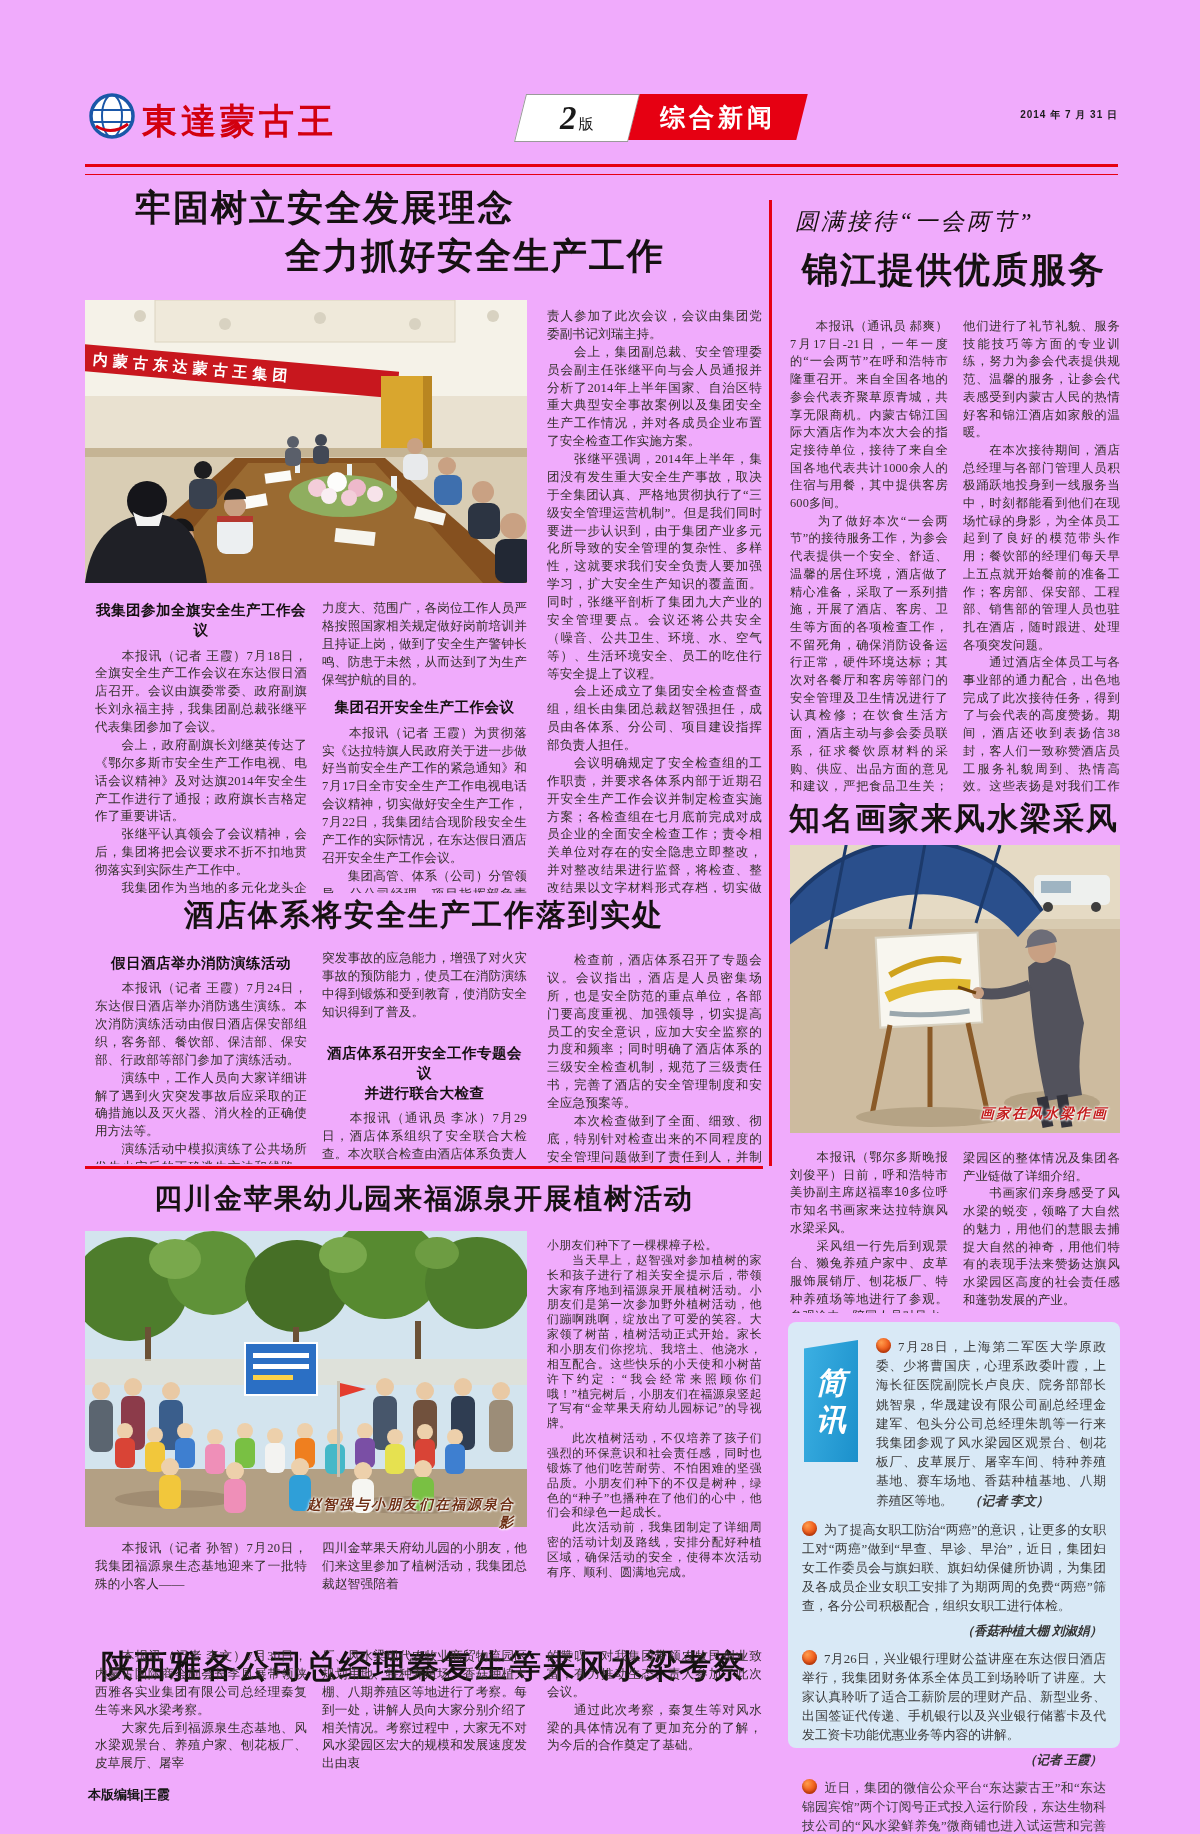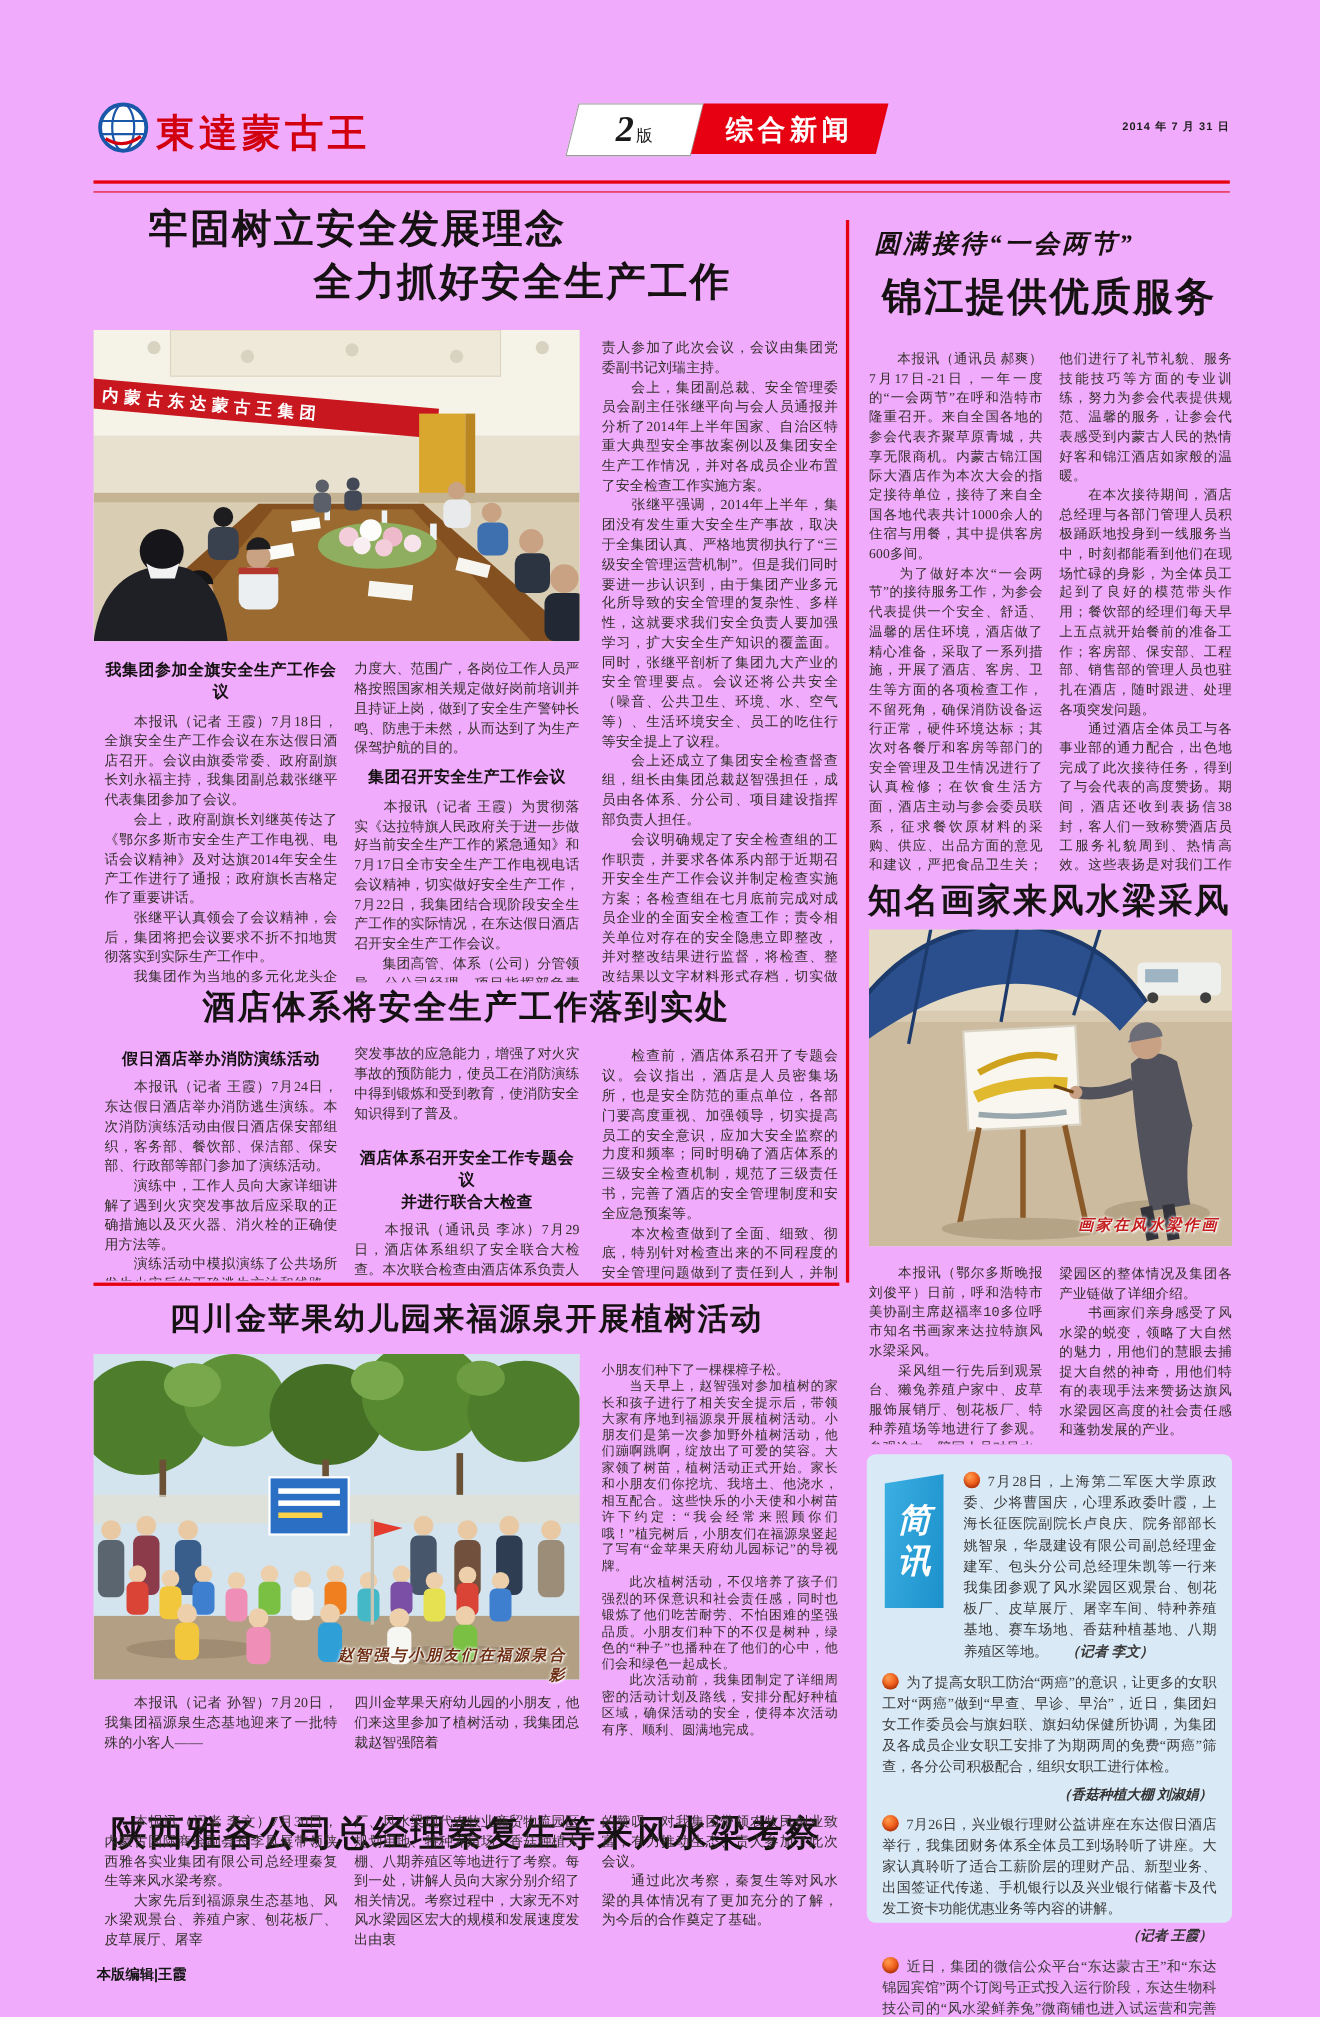--- a/index.html
+++ b/index.html
@@ -371,21 +371,21 @@
   <div class="col" style="left:322px;top:1648px;width:205px;height:128px;">
     <p class="bt">厂、风水梁现代农牧业商贸物流园区规划用地、特种养殖场、香菇种植大棚、八期养殖区等地进行了考察。每到一处，讲解人员向大家分别介绍了相关情况。考察过程中，大家无不对风水梁园区宏大的规模和发展速度发出由衷</p>
   </div>
   <div class="col" style="left:547px;top:1648px;width:215px;height:128px;">
     <p class="bt">的赞叹，对我集团带领农牧民创业致富，有力推动生态、责人参加了此次会议。
 　　通过此次考察，秦复生等对风水梁的具体情况有了更加充分的了解，为今后的合作奠定了基础。</p>
   </div>
 
   <div class="editor">本版编辑|王霞</div>
 
-  <div class="abs kai" style="left:795px;top:206px;font-size:23px;letter-spacing:3px;color:#17100f;font-weight:700;">圆满接待“一会两节”</div>
+  <div class="abs kai" style="left:795px;top:206px;font-size:23px;letter-spacing:3px;color:#17100f;font-weight:400;">圆满接待“一会两节”</div>
   <div class="headline" style="left:788px;top:246px;width:332px;font-size:36px;">锦江提供优质服务</div>
   <div class="col" style="left:790px;top:318px;width:158px;height:474px;">
     <p class="bt rt-col">　　本报讯（通讯员 郝爽）7月17日-21日，一年一度的“一会两节”在呼和浩特市隆重召开。来自全国各地的参会代表齐聚草原青城，共享无限商机。内蒙古锦江国际大酒店作为本次大会的指定接待单位，接待了来自全国各地代表共计1000余人的住宿与用餐，其中提供客房600多间。
 　　为了做好本次“一会两节”的接待服务工作，为参会代表提供一个安全、舒适、温馨的居住环境，酒店做了精心准备，采取了一系列措施，开展了酒店、客房、卫生等方面的各项检查工作，不留死角，确保消防设备运行正常，硬件环境达标；其次对各餐厅和客房等部门的安全管理及卫生情况进行了认真检修；在饮食生活方面，酒店主动与参会委员联系，征求餐饮原材料的采购、供应、出品方面的意见和建议，严把食品卫生关；同时，酒店制定了周密的接待服务方案，确保了接待服务质量。此外，酒店还专门为一线员工开展了加强服务细节的培训，并对</p>
   </div>
   <div class="col" style="left:963px;top:318px;width:157px;height:474px;">
     <p class="bt rt-col">他们进行了礼节礼貌、服务技能技巧等方面的专业训练，努力为参会代表提供规范、温馨的服务，让参会代表感受到内蒙古人民的热情好客和锦江酒店如家般的温暖。
 　　在本次接待期间，酒店总经理与各部门管理人员积极踊跃地投身到一线服务当中，时刻都能看到他们在现场忙碌的身影，为全体员工起到了良好的模范带头作用；餐饮部的经理们每天早上五点就开始餐前的准备工作；客房部、保安部、工程部、销售部的管理人员也驻扎在酒店，随时跟进、处理各项突发问题。
 　　通过酒店全体员工与各事业部的通力配合，出色地完成了此次接待任务，得到了与会代表的高度赞扬。期间，酒店还收到表扬信38封，客人们一致称赞酒店员工服务礼貌周到、热情高效。这些表扬是对我们工作的肯定与鼓励，酒店各部门也将再接再厉，为入住锦江的顾客提供热情优质的服务，确保每次接待任务都圆满成功。</p>
   </div>

